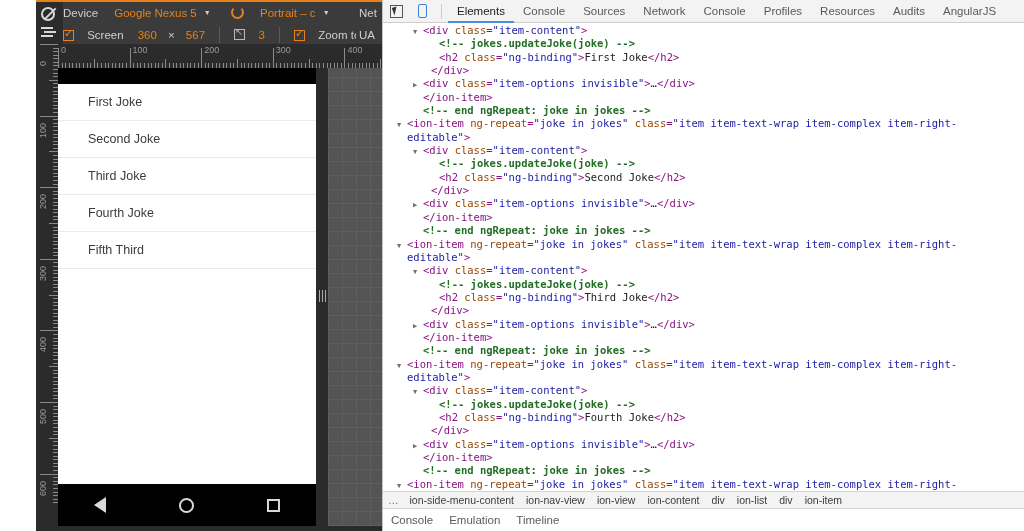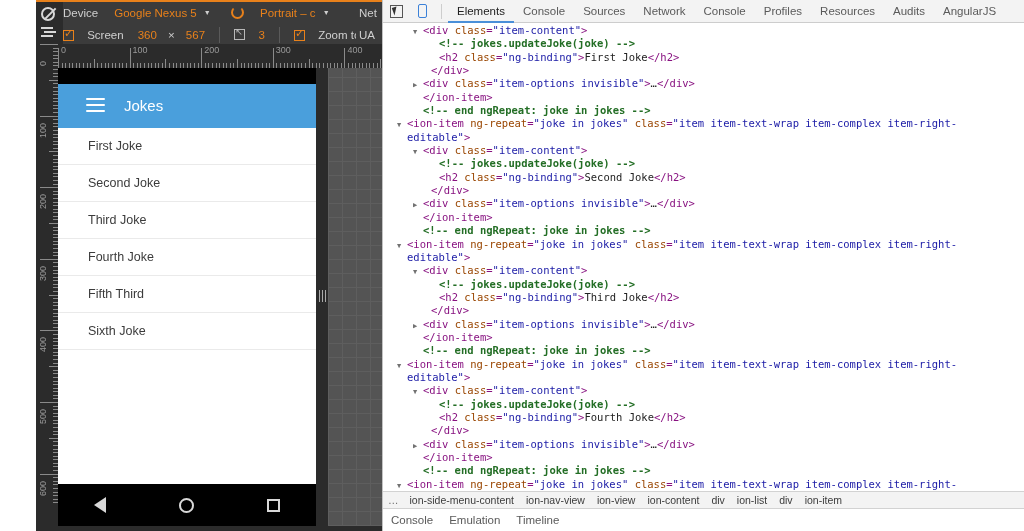--- a/index.html
+++ b/index.html
@@ -585,35 +585,26 @@
         <div class="tick" style="top: 443.92px; height: 1px; width: 5px; right: 0px;"></div>
         <div class="tick" style="top: 447.5px; height: 1px; width: 5px; right: 0px;"></div>
         <div class="tick" style="top: 451.08px; height: 1px; width: 5px; right: 0px;"></div>
         <div class="tick" style="top: 454.66px; height: 1px; width: 5px; right: 0px;"></div>
         <div class="tick" style="top: 458.24px; height: 1px; width: 5px; right: 0px;"></div>
       </div>
 
     <div class="device">
 
       <div class="dev-body">
-        <div class="ion-header">
-          <div class="burger">
-              <i></i>
-              <i></i>
-              <i></i>
-            </div>
-          <div class="ion-title">Jokes</div>
-        </div>
         <div class="ion-list" id="joke-list">
             <div class="ion-item"><span>First Joke</span></div>
             <div class="ion-item"><span>Second Joke</span></div>
             <div class="ion-item"><span>Third Joke</span></div>
             <div class="ion-item"><span>Fourth Joke</span></div>
             <div class="ion-item"><span>Fifth Third</span></div>
-            <div class="ion-item"><span>Sixth Joke</span></div>
           </div>
       </div>
 
       <div class="dev-nav">
         <span class="nav-back"></span>
         <span class="nav-home"></span>
         <span class="nav-recent"></span>
       </div>
     </div>
 

